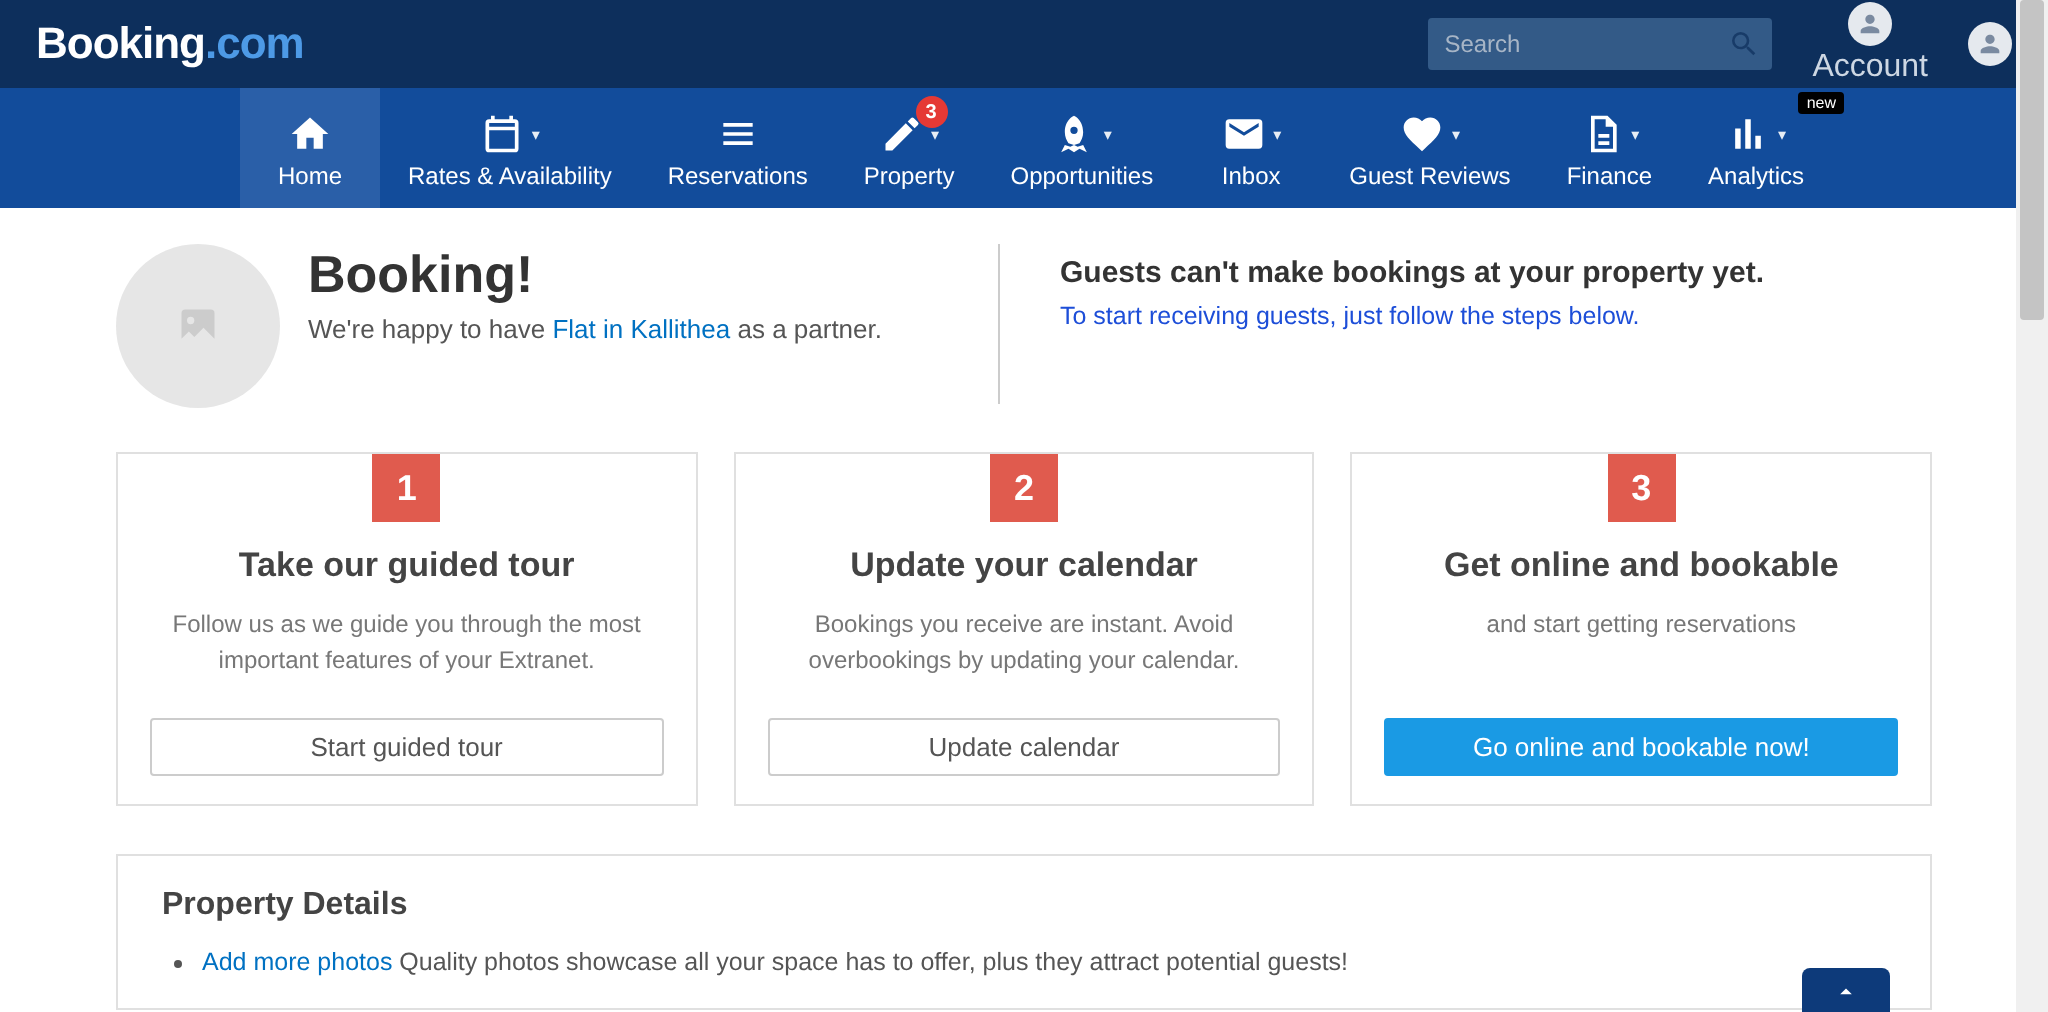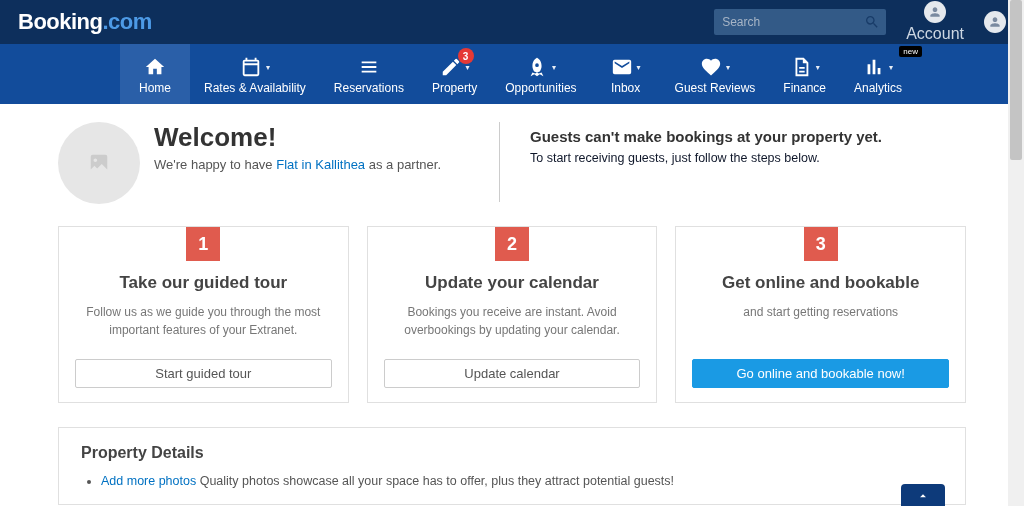--- a/index.html
+++ b/index.html
@@ -37,21 +37,21 @@
     .welcome-row { display: flex; align-items: flex-start; margin-bottom: 22px; }
     .welcome-left { display: flex; align-items: flex-start; flex: 0 0 50%; padding-right: 20px; position: relative; }
     .welcome-left::after { content: ''; position: absolute; right: 12px; top: 0; height: 80px; width: 1px; background: #ccc; }
     .avatar-ph { width: 82px; height: 82px; border-radius: 50%; background: #e6e6e6; display: flex; align-items: center; justify-content: center; margin-right: 14px; flex-shrink: 0;}
     .avatar-ph svg { width: 26px; height: 22px; fill: #ccc; }
     .welcome-title { font-size: 26px; font-weight: bold; color: #333; margin-bottom: 4px; }
     .welcome-sub { font-size: 13px; color: #555; }
     .welcome-sub a { color: #0071c2; text-decoration: none; }
     .welcome-right { flex: 1; padding-left: 18px; padding-top: 6px; }
     .right-title { font-size: 15px; font-weight: bold; color: #333; margin-bottom: 6px; }
-    .right-sub { font-size: 12.5px; color: #0f172a; }
+    .right-sub { font-size: 12.5px; color: #1d4ed8; }
     
     
     .steps { display: flex; gap: 18px; margin-bottom: 24px; }
     .step-card { flex: 1; border: 1px solid #e0e0e0; background: #fff; padding: 0 16px 14px; text-align: center; position: relative; }
     .step-num { background: #e05b4e; color: #fff; width: 34px; height: 34px; font-size: 18px; font-weight: bold; display: flex; align-items: center; justify-content: center; margin: -4px auto 16px; position: relative; top: 4px;}
     .step-title { font-size: 17px; font-weight: bold; color: #444; margin-bottom: 10px; }
     .step-desc { font-size: 12px; color: #777; line-height: 1.5; margin-bottom: 20px; min-height: 36px; }
     .step-btn { border: 1px solid #ccc; background: #fff; color: #555; font-size: 13px; padding: 6px 0; width: 100%; cursor: pointer; border-radius: 2px;}
     .step-btn.primary { background: #1a9ae4; border-color: #1a9ae4; color: #fff; }
     
@@ -186,21 +186,21 @@
 
   <div class="main">
     <div class="welcome-row">
       <div class="welcome-left">
         <div class="avatar-ph">
           <svg viewBox="0 0 24 24">
               <path d="M21 19V5a2 2 0 00-2-2H5a2 2 0 00-2 2v14l4-4 3 3 5-5 6 6zM8 11a2 2 0 110-4 2 2 0 010 4z"></path>
             </svg>
         </div>
         <div>
-          <div class="welcome-title">Welcome!</div>
+          <div class="welcome-title">Booking!</div>
           <div class="welcome-sub">
             <span>We're happy to have </span><a href="#">Flat in Kallithea</a><span> as a partner.</span>
           </div>
         </div>
       </div>
       <div class="welcome-right">
         <div class="right-title">Guests can't make bookings at your property yet.</div>
         <div class="right-sub">To start receiving guests, just follow the steps below.</div>
       </div>
     </div>

